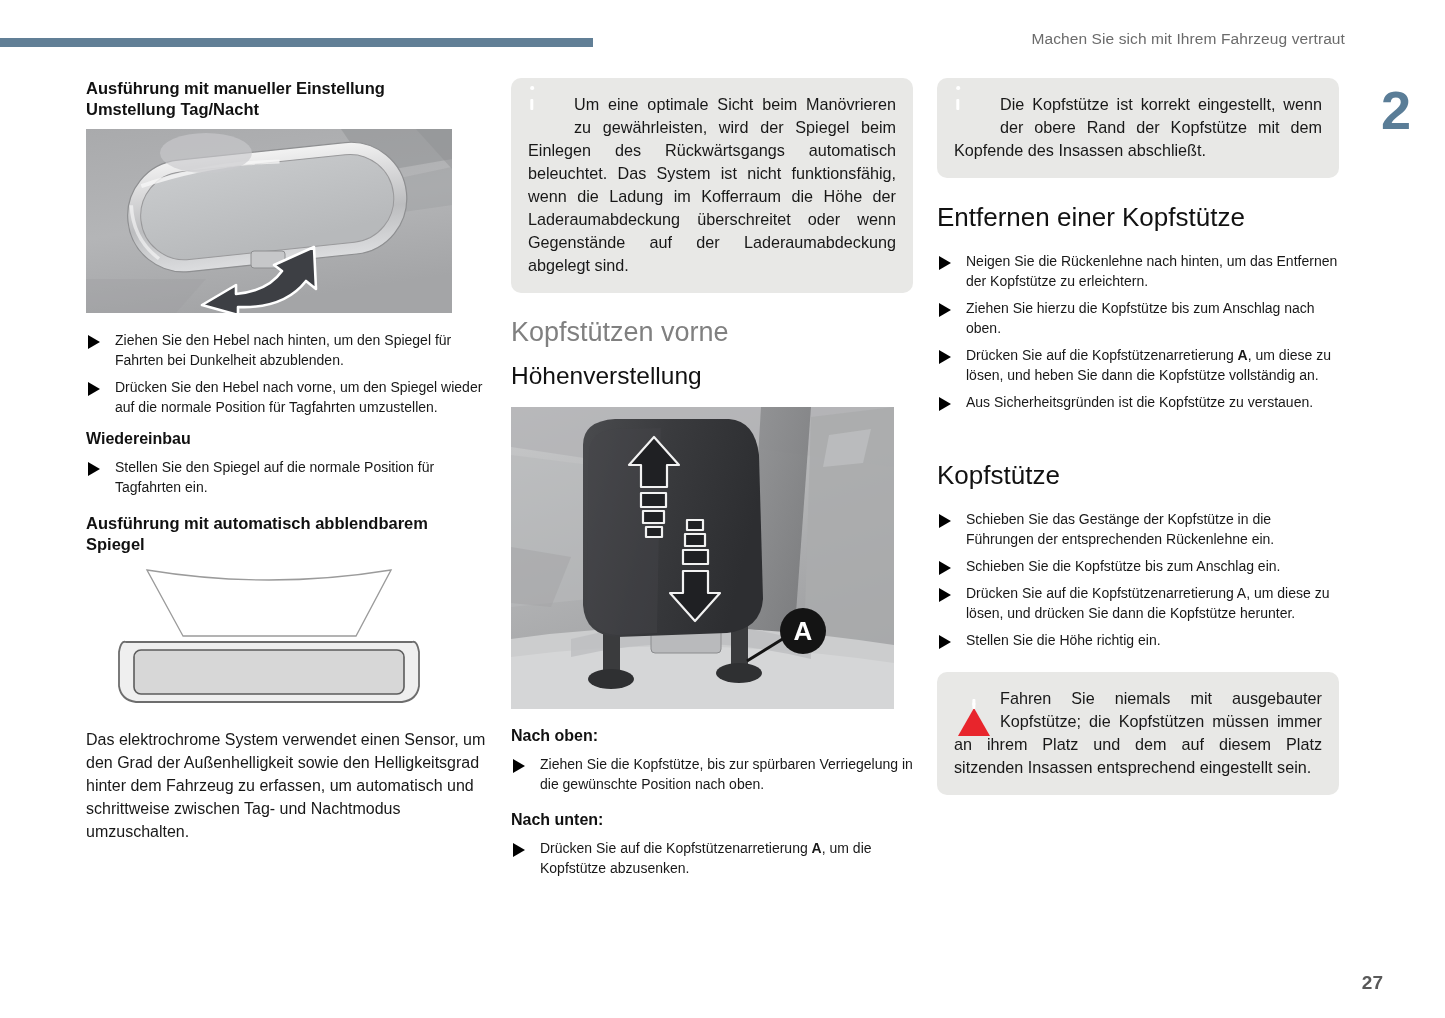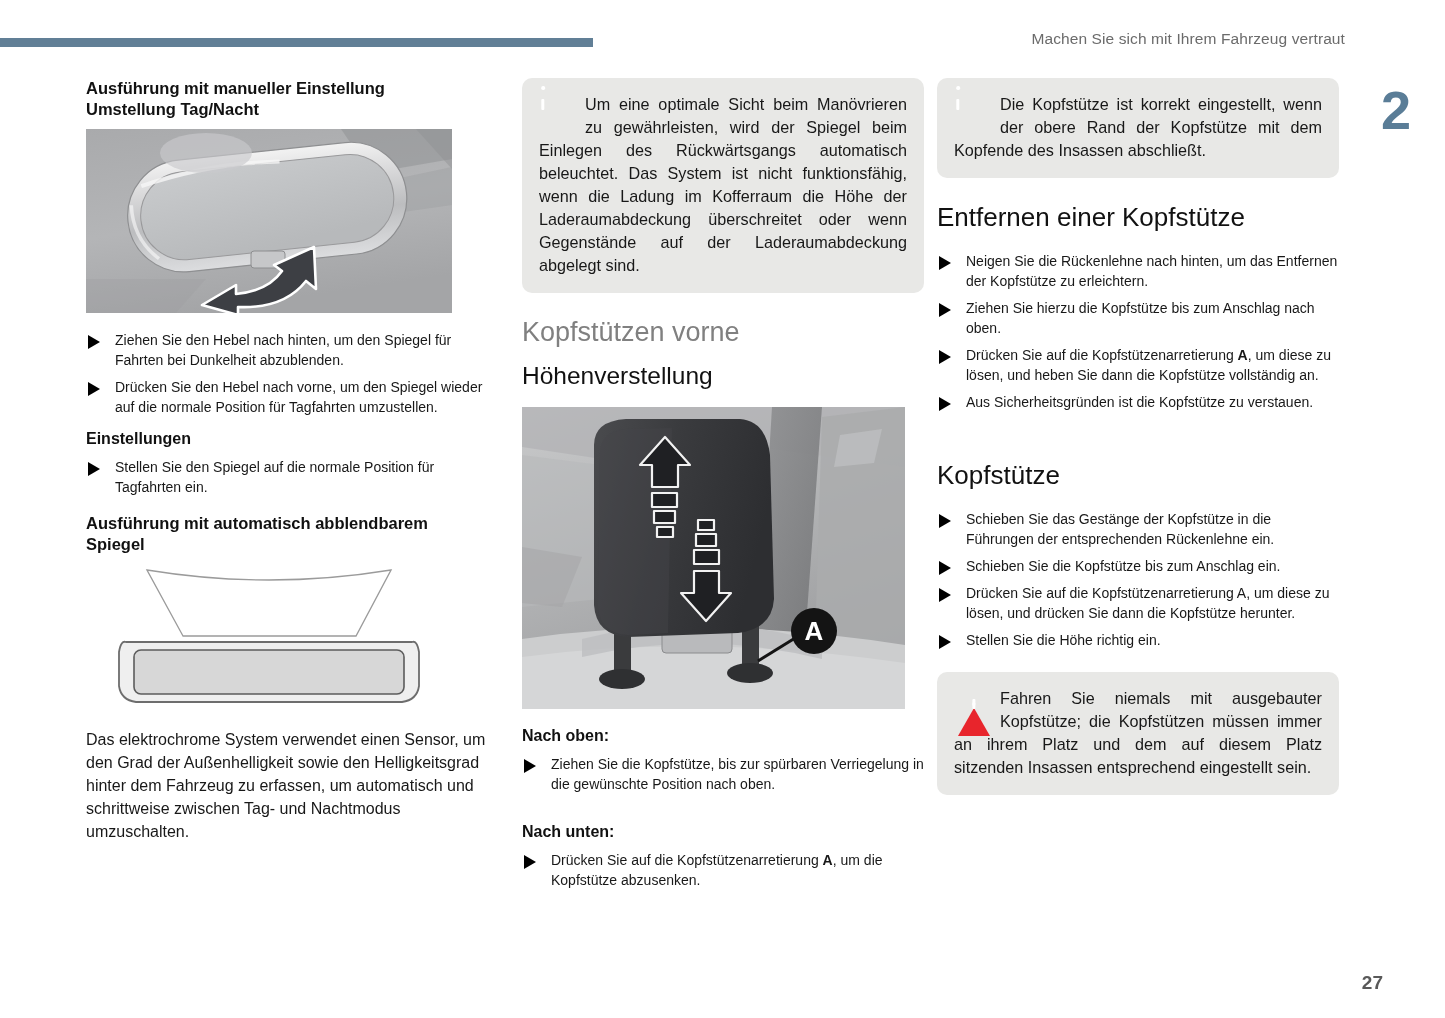--- a/index.html
+++ b/index.html
@@ -59,21 +59,21 @@
     top: 78px;
     width: 1333px;
     height: 880px;
   }
   .col {
     position: absolute;
     top: 0;
     width: 402px;
   }
   .col-1 { left: 86px; }
-  .col-2 { left: 522px; }
+  .col-2 { left: 511px; }
   .col-3 { left: 937px; }
 
   
   .h1 {
     font-size: 27px;
     font-weight: normal;
     color: #808080;
     margin: 0 0 14px 0;
     line-height: 1.15;
   }
@@ -284,21 +284,21 @@
 
         <path d="M116 176 L150 156 L150 165 Q182 162 196 142 L188 136 L228 118 L230 160 L220 152 Q198 180 152 178 L152 186 Z" fill="#3d3f44" stroke="#ffffff" stroke-width="2.6" stroke-linejoin="round"></path>
       </svg>
     </div>
 
     <ul class="arrow-list">
       <li><span class="tri"></span><span>Ziehen Sie den Hebel nach hinten, um den Spiegel für Fahrten bei Dunkelheit abzublenden.</span></li>
       <li><span class="tri"></span><span>Drücken Sie den Hebel nach vorne, um den Spiegel wieder auf die normale Position für Tagfahrten umzustellen.</span></li>
     </ul>
 
-    <div class="h4">Einstellungen</div>
+    <div class="h4">Wiedereinbau</div>
 
     <ul class="arrow-list">
       <li><span class="tri"></span><span>Stellen Sie den Spiegel auf die normale Position für Tagfahrten ein.</span></li>
     </ul>
 
     <div class="h3" style="margin-top:16px;">
       <span>Ausführung mit automatisch abblendbarem</span><br>
       <span>Spiegel</span>
     </div>
 
@@ -388,21 +388,21 @@
         <circle cx="292" cy="224" r="23" fill="#141414"></circle>
         <text x="292" y="233" font-family="Liberation Sans, sans-serif" font-size="26" font-weight="bold" fill="#ffffff" text-anchor="middle">A</text>
       </svg>
     </div>
 
     <div class="h4">Nach oben:</div>
     <ul class="arrow-list">
       <li><span class="tri"></span><span>Ziehen Sie die Kopfstütze, bis zur spürbaren Verriegelung in die gewünschte Position nach oben.</span></li>
     </ul>
 
-    <div class="h4" style="margin-top:28px;">Nach unten:</div>
+    <div class="h4" style="margin-top:16px;">Nach unten:</div>
     <ul class="arrow-list">
       <li>
         <span class="tri"></span>
         <span>Drücken Sie auf die Kopfstützenarretierung </span><span class="bold-ref">A</span><span>, um die Kopfstütze abzusenken.</span>
       </li>
     </ul>
 
   </div>
 
   <div class="col col-3">

